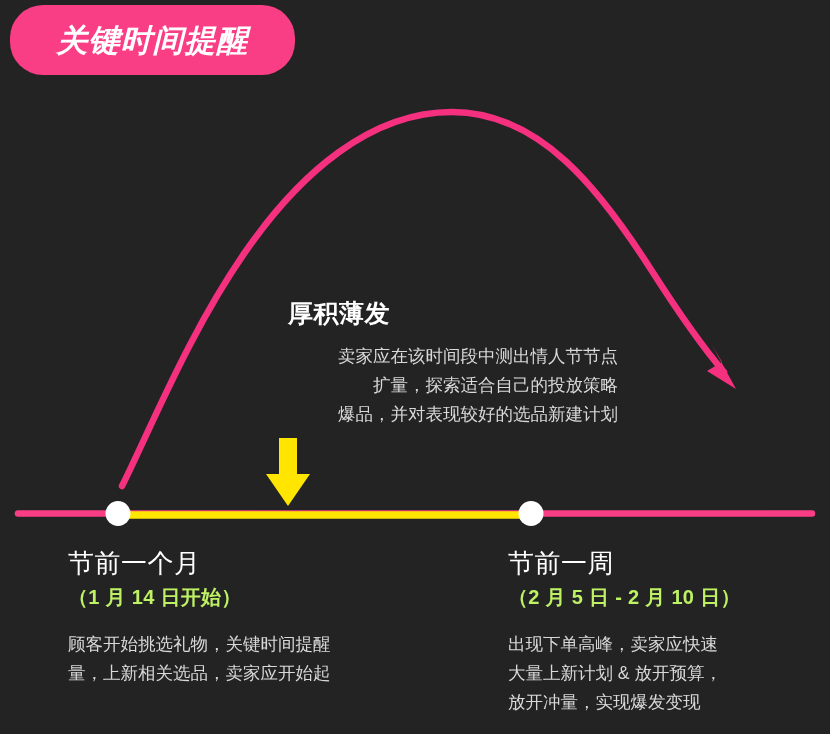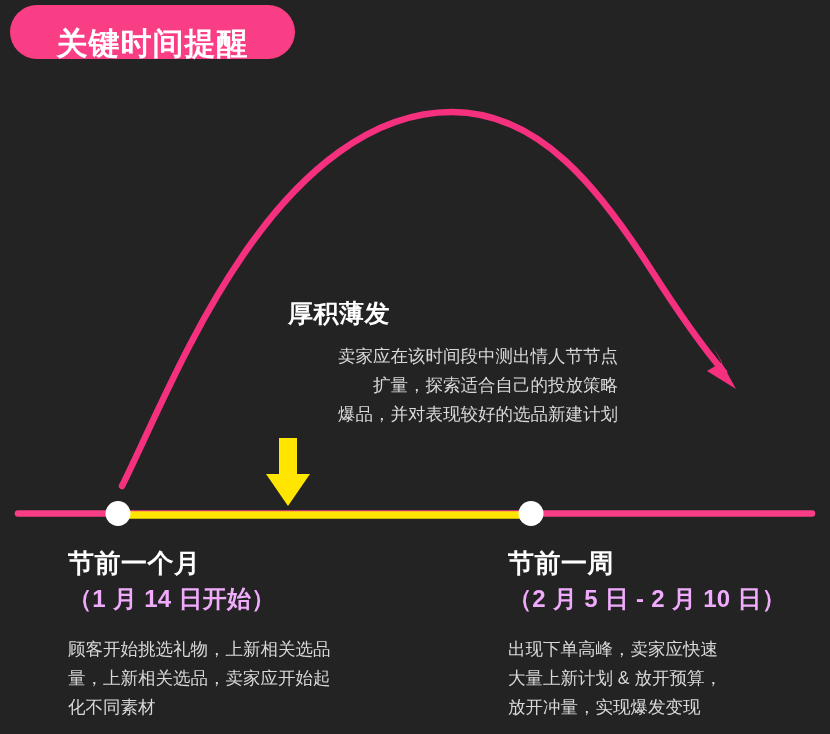--- a/index.html
+++ b/index.html
@@ -18,27 +18,28 @@
     background: #232323;
     overflow: hidden;
   }
 
   
   .title-badge {
     position: absolute;
     left: 10px;
     top: 5px;
     width: 285px;
-    height: 54px;
+    height: 70px;
     border-radius: 33px;
     background: #FA3E85;
     display: flex;
-    align-items: flex-end;
+    align-items: center;
     justify-content: center;
     box-sizing: border-box;
+    font-style: italic;
   }
   .title-badge .title-text {
     color: #ffffff;
     font-size: 31px;
     font-weight: bold;
     letter-spacing: 1px;
     line-height: 1;
     white-space: nowrap;
   }
 
@@ -79,29 +80,29 @@
   .milestone {
     position: absolute;
     width: 340px;
   }
   .milestone.left  { left: 68px;  top: 549px; }
   .milestone.right { left: 508px; top: 549px; }
 
   .milestone .ms-title {
     color: #ffffff;
     font-size: 26px;
-    font-weight: bold;
+    font-weight: normal;
     line-height: 1.15;
     margin: 0;
     letter-spacing: 0.5px;
     white-space: nowrap;
   }
   .milestone .ms-date {
-    color: #f0abfc;
-    font-size: 24px;
+    color: #bef264;
+    font-size: 20px;
     font-weight: bold;
     line-height: 1.2;
     margin: 6px 0 0 0;
     letter-spacing: 0.3px;
     white-space: nowrap;
   }
   .milestone .ms-body {
     margin: 21px 0 0 0;
   }
   .milestone .ms-body p {
@@ -150,23 +151,22 @@
       <p>卖家应在该时间段中测出情人节节点</p>
       <p>扩量，探索适合自己的投放策略</p>
       <p>爆品，并对表现较好的选品新建计划</p>
     </div>
   </div>
 
   <div class="milestone left">
     <p class="ms-title">节前一个月</p>
     <p class="ms-date">（1 月 14 日开始）</p>
     <div class="ms-body">
-      <p>顾客开始挑选礼物，上新相关选品</p>
+      <p>顾客开始挑选礼物，关键时间提醒</p>
       <p>量，上新相关选品，卖家应开始起</p>
-      <p>化不同素材</p>
     </div>
   </div>
 
   <div class="milestone right">
     <p class="ms-title">节前一周</p>
     <p class="ms-date">（2 月 5 日 - 2 月 10 日）</p>
     <div class="ms-body">
       <p>出现下单高峰，卖家应快速</p>
       <p>大量上新计划 &amp; 放开预算，</p>
       <p>放开冲量，实现爆发变现</p>

